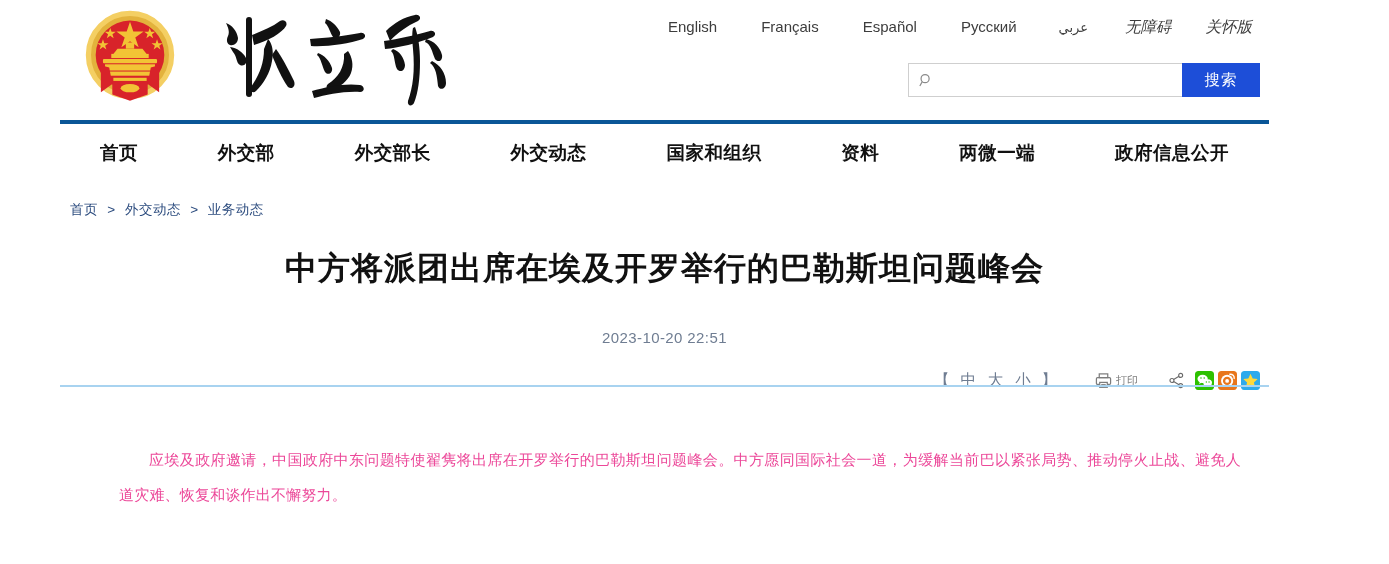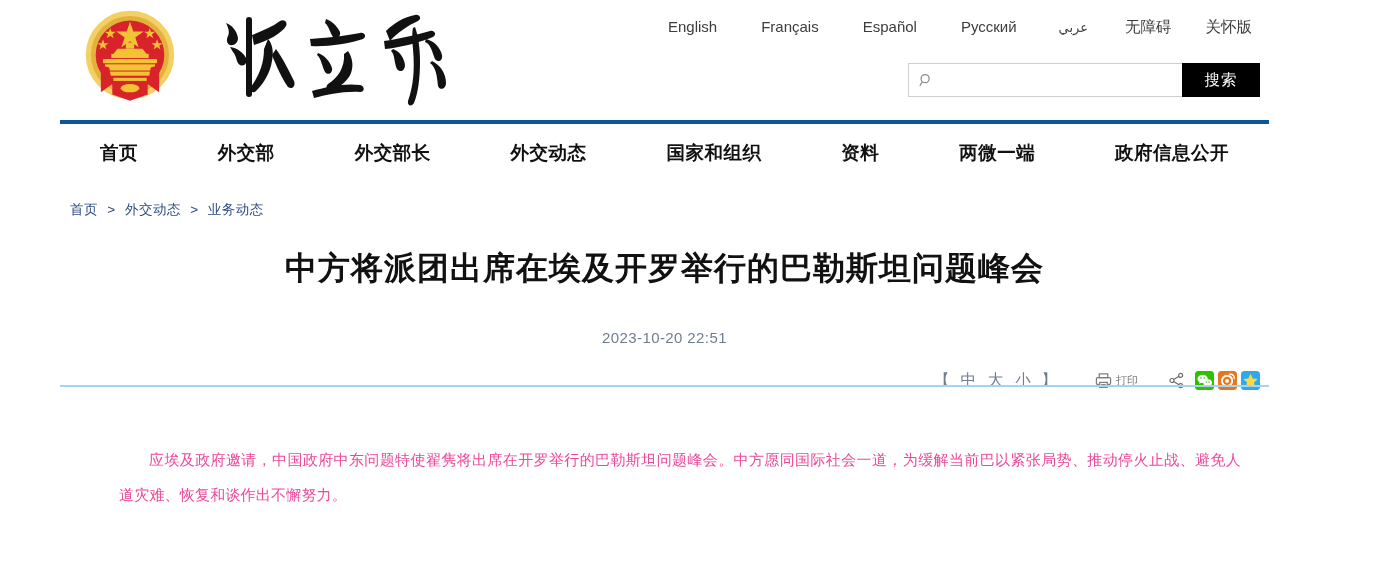--- a/index.html
+++ b/index.html
@@ -45,21 +45,21 @@
     gap: 0;
   }
   .lang-link {
     font-size: 15px;
     color: #3d3d3d;
     text-decoration: none;
     padding: 0 22px;
     white-space: nowrap;
     cursor: pointer;
   }
-  .lang-link.cjk { font-size: 15.5px; padding: 0 17px; }
+  .lang-link.cjk { font-size: 15.5px; padding: 0 17px; font-style: italic; }
   .lang-link.ar { font-size: 13px; padding: 0 20px; }
 
   .search-wrap {
     position: absolute;
     right: 129px;
     top: 63px;
     display: flex;
     height: 34px;
   }
   .search-field {
@@ -80,21 +80,21 @@
     font-size: 14px;
     font-family: "Liberation Sans", sans-serif;
     color: #333;
     background: transparent;
     padding-left: 6px;
   }
   .search-input::placeholder { color: #b0b0b0; }
   .search-btn {
     width: 78px;
     height: 34px;
-    background: #000000;
+    background: #1d4ed8;
     color: #fff;
     border: none;
     font-size: 15.5px;
     font-family: "Liberation Sans", sans-serif;
     letter-spacing: 1px;
     cursor: pointer;
   }
 
   
   .nav-rule {

